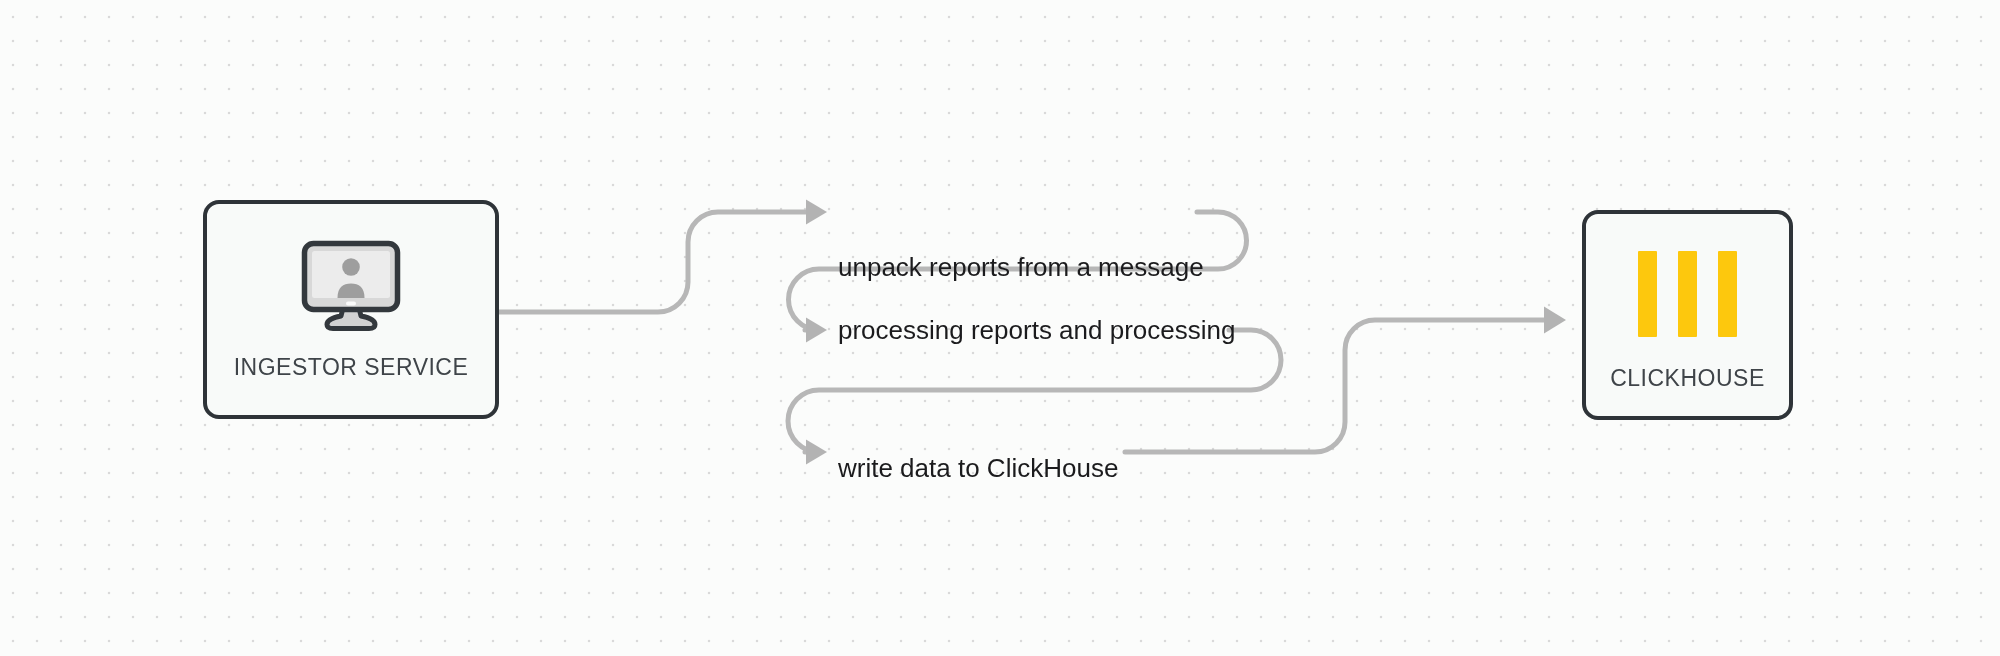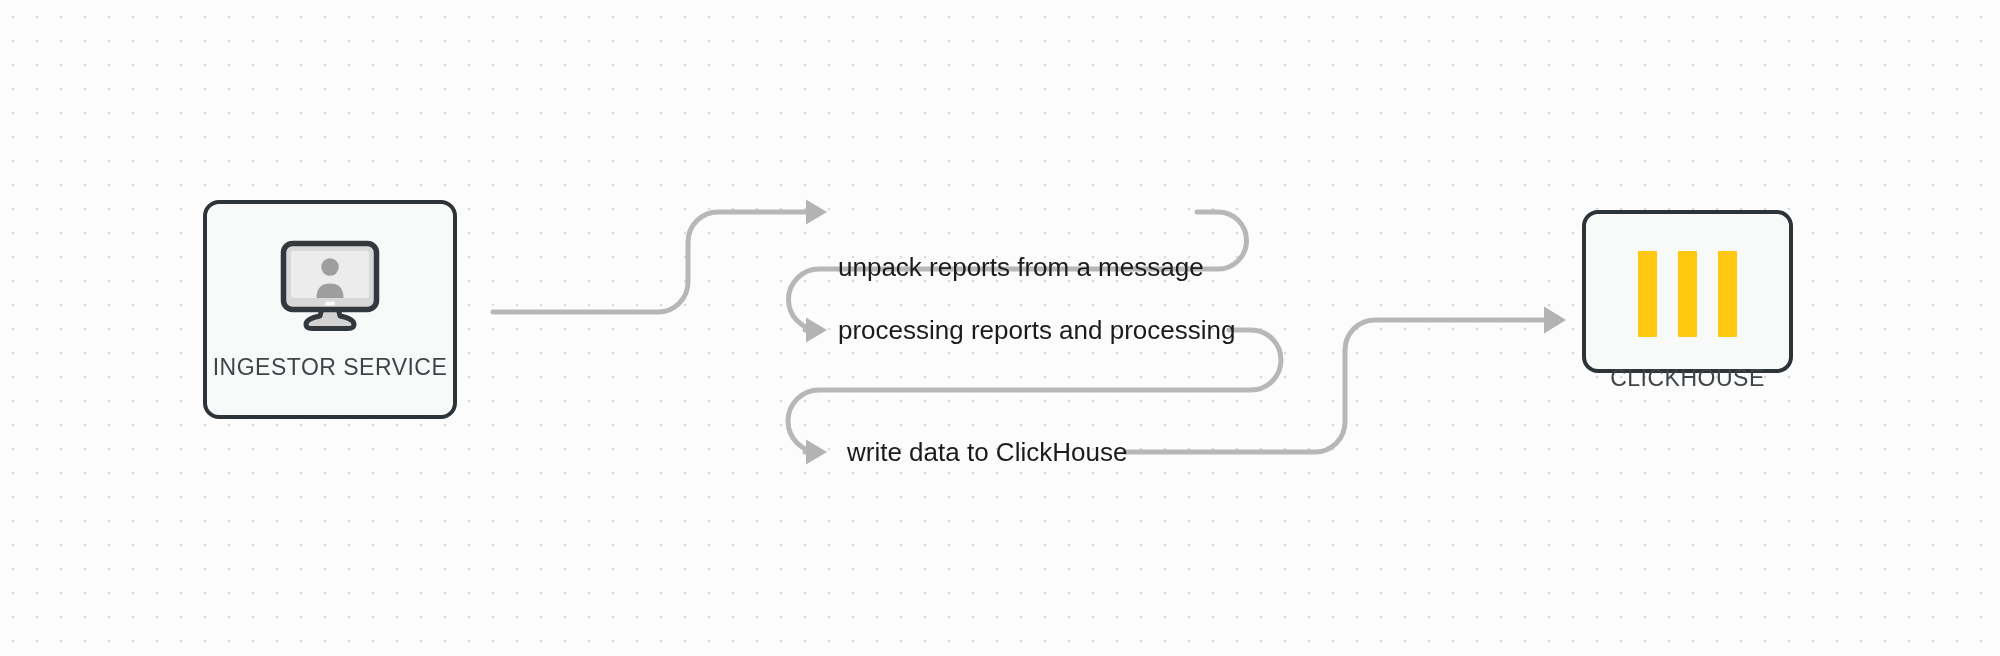--- a/index.html
+++ b/index.html
@@ -35,29 +35,29 @@
     border: 4px solid #2e3338;
     border-radius: 16px;
     background: #f8faf9;
     display: flex;
     flex-direction: column;
     align-items: center;
   }
   .node-ingestor {
     left: 203px;
     top: 200px;
-    width: 254px;
+    width: 296px;
     height: 219px;
     padding-top: 36px;
   }
   .node-clickhouse {
     left: 1582px;
     top: 210px;
     width: 211px;
-    height: 163px;
+    height: 210px;
     padding-top: 37px;
   }
   .node-label {
     color: #3f4449;
     font-size: 23px;
     letter-spacing: 0.5px;
     white-space: nowrap;
     line-height: 27px;
   }
   .node-ingestor .node-label { margin-top: 22px; }
@@ -73,21 +73,21 @@
   .step-label {
     position: absolute;
     left: 838px;
     transform: translateY(-50%);
     font-size: 26px;
     color: #1b1b1d;
     white-space: nowrap;
   }
   .step-label-1 { top: 227px; margin-top: 40px; }
   .step-label-2 { top: 330px; }
-  .step-label-3 { top: 452px; margin-left: 9px; }
+  .step-label-3 { top: 468px; }
 </style>
 </head>
 <body>
 
 <div class="canvas">
 
   <svg class="connector-layer" viewBox="0 0 2000 656" xmlns="http://www.w3.org/2000/svg">
     <g fill="none" stroke="#b7b7b7" stroke-width="5" stroke-linecap="round">
       <path d="M 493 312 H 658 A 30 30 0 0 0 688 282 V 242 A 30 30 0 0 1 718 212 H 806"></path>
       <path d="M 1197 212 H 1218 A 28.5 28.5 0 0 1 1218 269 H 819 A 30.5 30.5 0 0 0 819 330 H 805"></path>

